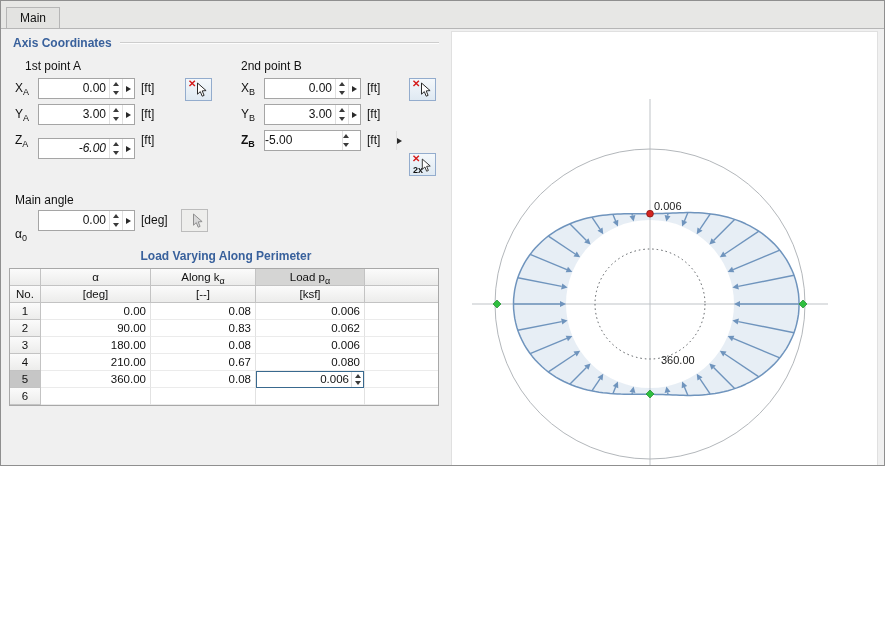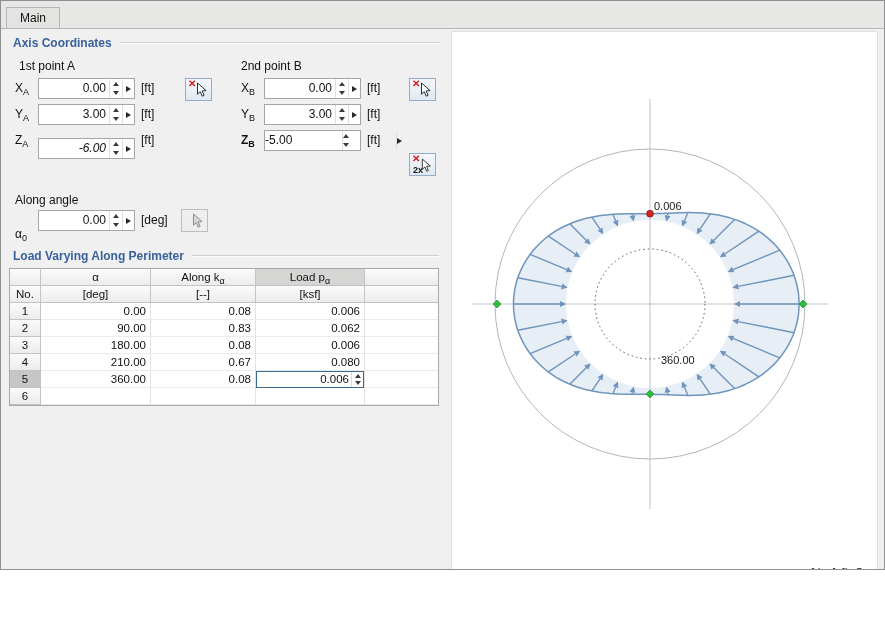--- a/index.html
+++ b/index.html
@@ -1,17 +1,17 @@
 <!DOCTYPE html>
 <html><head>
 <meta charset="utf-8">
 <style>
   * { box-sizing: border-box; margin: 0; padding: 0; }
   body { font-family: "Liberation Sans", sans-serif; background: #ffffff; }
-  .dialog { position: relative; width: 885px; height: 570px; background: #f0f0f0;
+  .dialog { position: relative; width: 885px; height: 466px; background: #f0f0f0;
             border: 1px solid #8f8f8f; overflow: hidden; font-size: 12px; color: #111; }
 
   
   .tabstrip { position: absolute; left: 0; top: 0; right: 0; height: 28px; background: #e7e7e5;
               border-bottom: 1px solid #b6b6b6; display: flex; align-items: flex-end; padding-left: 5px; }
   .tab { height: 22px; line-height: 21px; padding: 0 13px; background: #e3e3e1;
          border: 1px solid #b6b6b6; margin-right: 2px; margin-bottom: -1px; font-size: 12px; cursor: default; }
   .tab.active { height: 27px; line-height: 26px; background: #fbfbfa; border-bottom: 1px solid #f0f0f0; z-index: 2; }
 
   
@@ -74,21 +74,21 @@
 
   <div class="tabstrip">
     <div class="tab">Main</div>
   </div>
 
   <div class="sec" style="left:12px; top:35px; width:426px;">
     <span>Axis Coordinates</span>
     <span class="rule"></span>
   </div>
 
-  <div class="lbl" style="left:18px; top:58px;">1st point A</div>
+  <div class="lbl" style="left:24px; top:58px;">1st point A</div>
   <div class="lbl" style="left:240px; top:58px;">2nd point B</div>
 
   <div class="pickbtn" style="left:184px; top:77px;">
     <span class="xmark">✕</span>
     <svg width="13" height="16" viewBox="0 0 13 16">
       <path d="M2.5 1 L2.5 12.2 L5.3 9.6 L7.2 14.2 L9.1 13.4 L7.2 8.9 L11.1 8.6 Z" fill="#fefefe" stroke="#2b2b2b" stroke-width="1" stroke-linejoin="round"></path>
     </svg>
   </div>
 
   <div class="pickbtn" style="left:408px; top:77px;">
@@ -99,29 +99,29 @@
   </div>
 
   <div class="pickbtn" style="left:408px; top:152px;">
     <span class="xmark">✕</span>
     <span class="twox">2x</span>
     <svg width="12" height="15" viewBox="0 0 13 16" style="top:4px;">
       <path d="M2.5 1 L2.5 12.2 L5.3 9.6 L7.2 14.2 L9.1 13.4 L7.2 8.9 L11.1 8.6 Z" fill="#fefefe" stroke="#2b2b2b" stroke-width="1" stroke-linejoin="round"></path>
     </svg>
   </div>
 
-  <div class="lbl" style="left:14px; top:192px;">Along angle</div>
+  <div class="lbl" style="left:14px; top:192px;">Main angle</div>
 
   <div class="pickbtn disabled" style="left:180px; top:208px;">
     <svg width="13" height="16" viewBox="0 0 13 16">
       <path d="M2.5 1 L2.5 12.2 L5.3 9.6 L7.2 14.2 L9.1 13.4 L7.2 8.9 L11.1 8.6 Z" fill="#d9d9d9" stroke="#8f8f8f" stroke-width="1" stroke-linejoin="round"></path>
     </svg>
   </div>
 
-  <div class="sec" style="left:12px; top:248px; width:426px;">
+  <div class="sec" style="left:12px; top:248px; width:426px;flex-direction:column;">
     <span>Load Varying Along Perimeter</span>
     <span class="rule"></span>
   </div>
 
   <div class="ltable">
     <div class="trow">
       <div class="hc"></div>
       <div class="hc"><span>α</span><sub class="hsub"></sub></div>
       <div class="hc"><span>Along k</span><sub class="hsub">α</sub></div>
       <div class="hc pressed"><span>Load p</span><sub class="hsub">α</sub></div>

